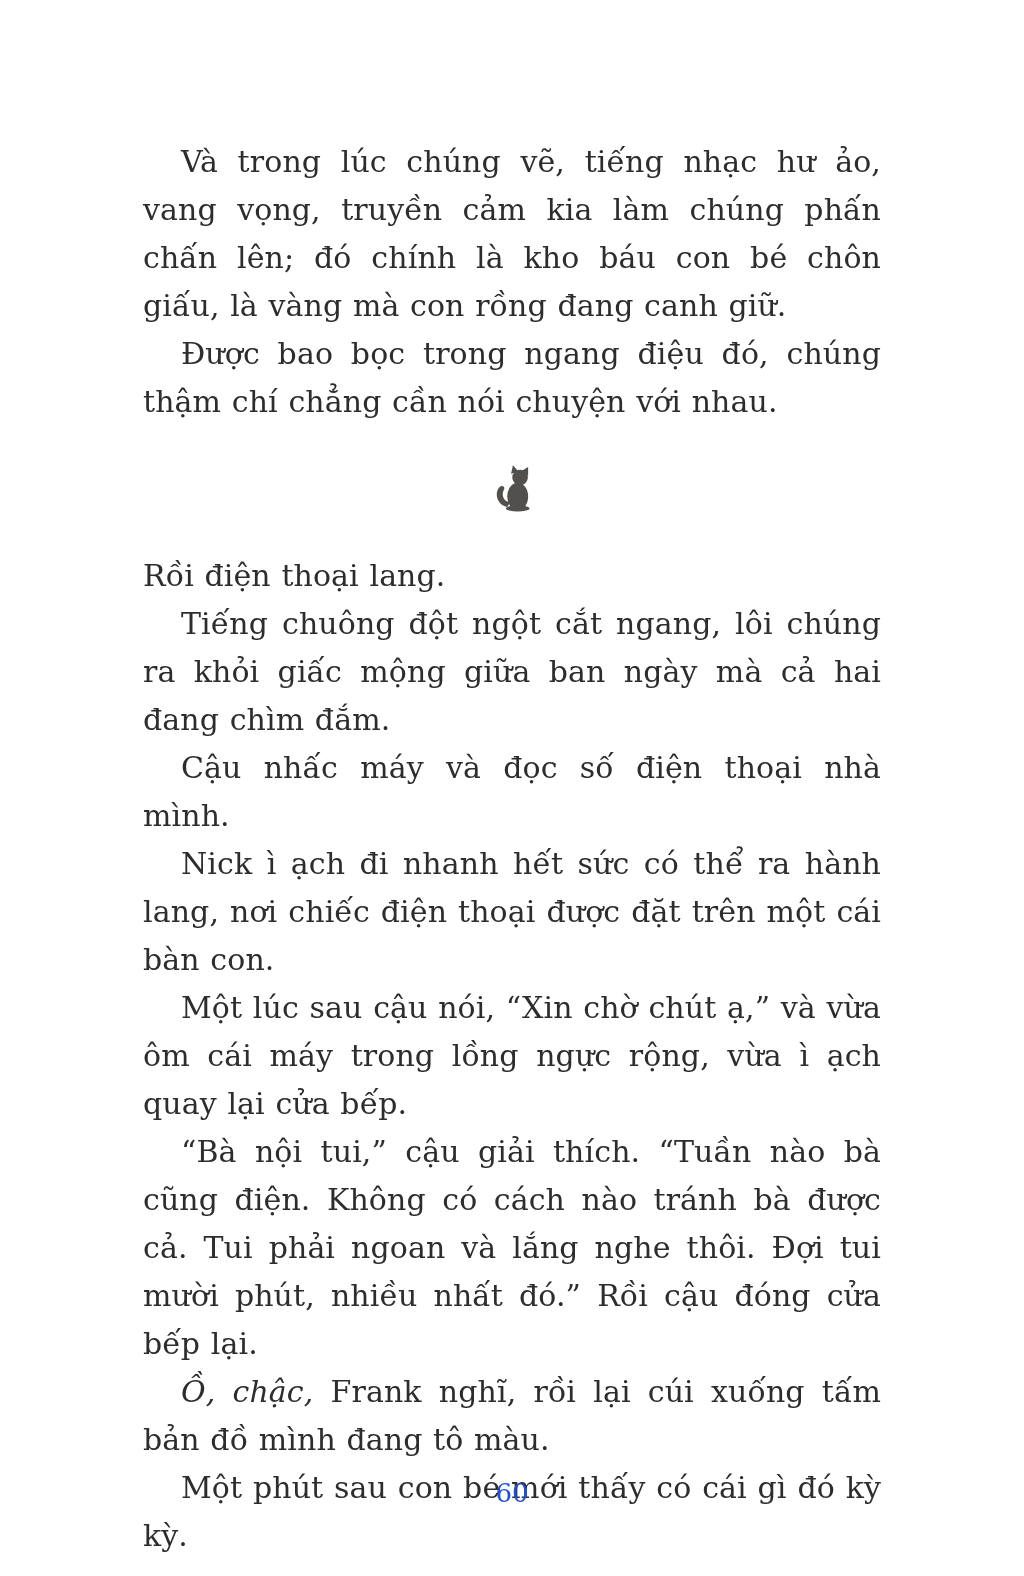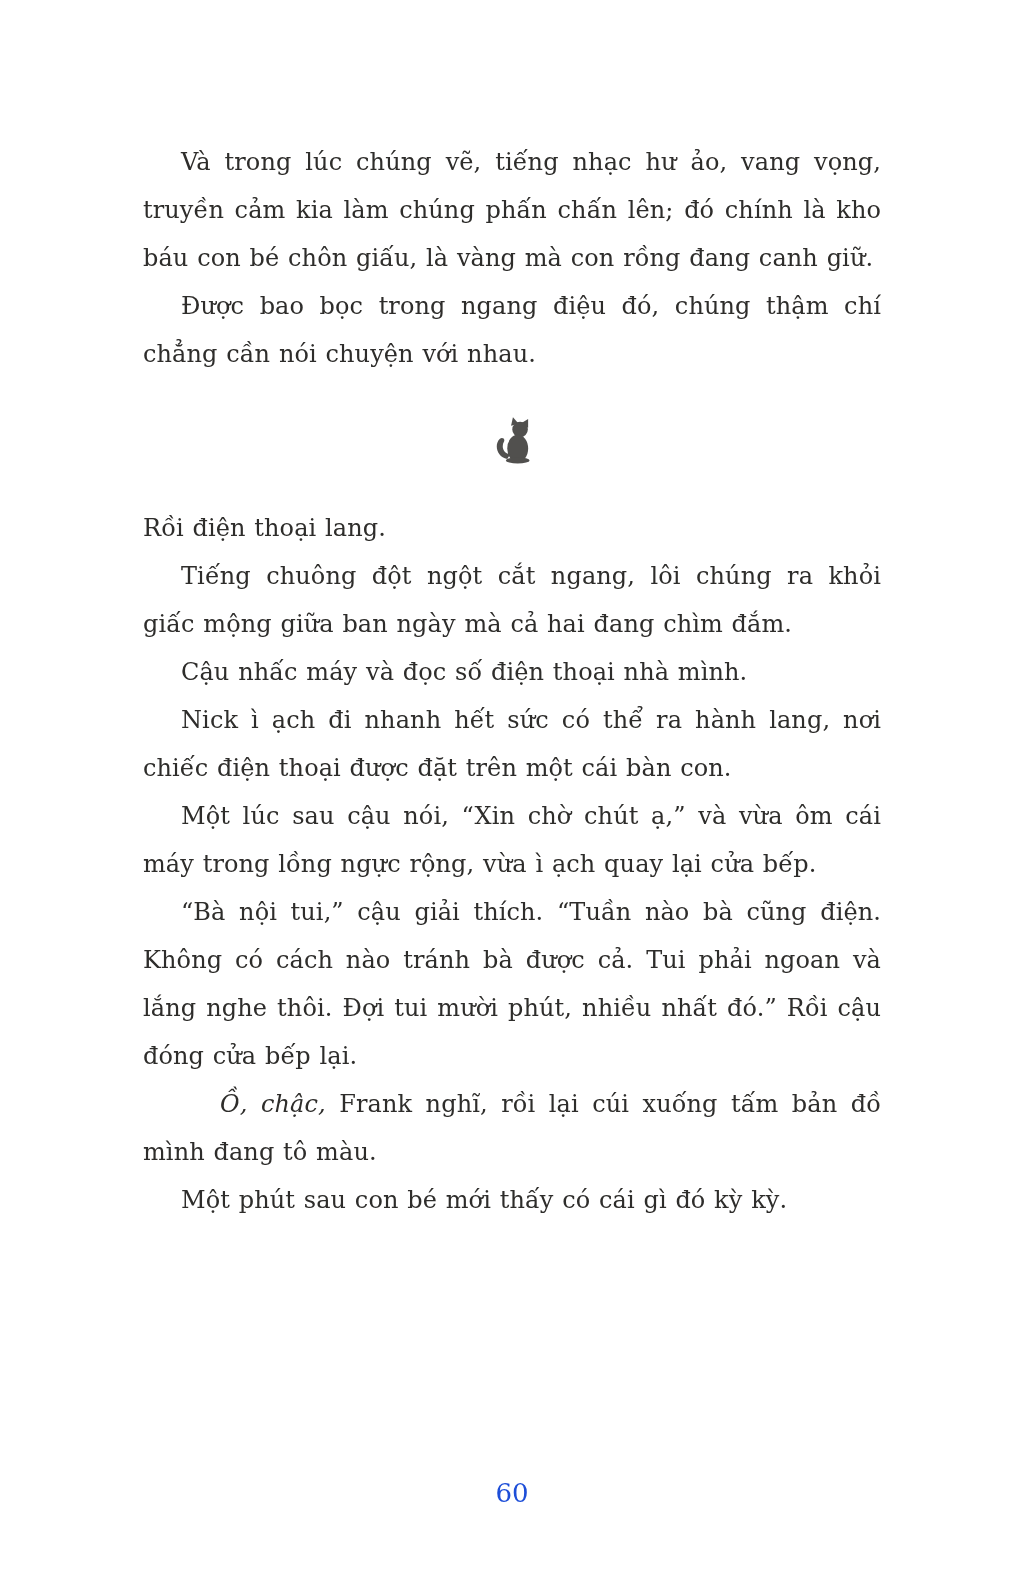--- a/index.html
+++ b/index.html
@@ -17,29 +17,29 @@
     inset: 0;
     background: #ffffff;
   }
   .content {
     position: absolute;
     left: 143px;
     top: 138px;
     width: 738px;
   }
   .para {
-    font-size: 24px;
+    font-size: 30px;
     line-height: 48px;
     text-align: justify;
     text-justify: inter-word;
     letter-spacing: 0.1px;
     word-spacing: 1px;
   }
   .para.indent { text-indent: 38px; }
-  .italic { font-style: italic; margin-left: 39px; }
+  .italic { font-style: italic; }
   .divider {
     text-align: center;
     margin: 36px 0 40px 0;
     height: 50px;
     line-height: 50px;
   }
   .divider svg { vertical-align: middle; opacity: 0.82; }
   .page-number {
     position: absolute;
     left: 0;

